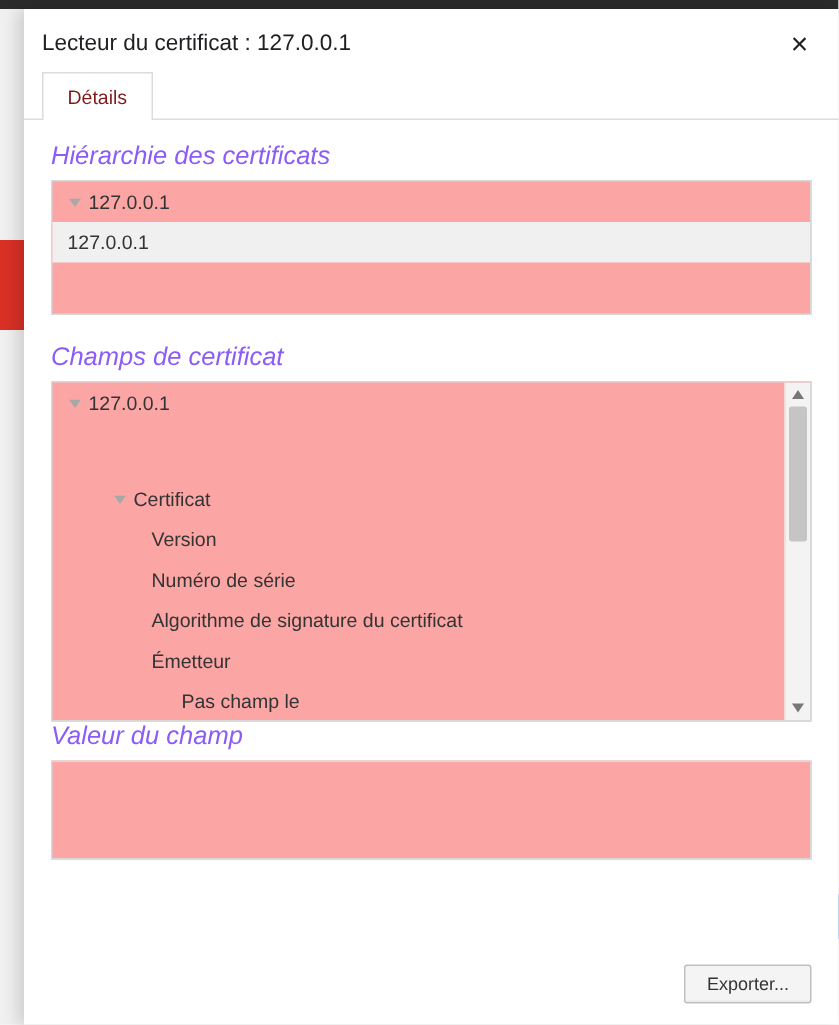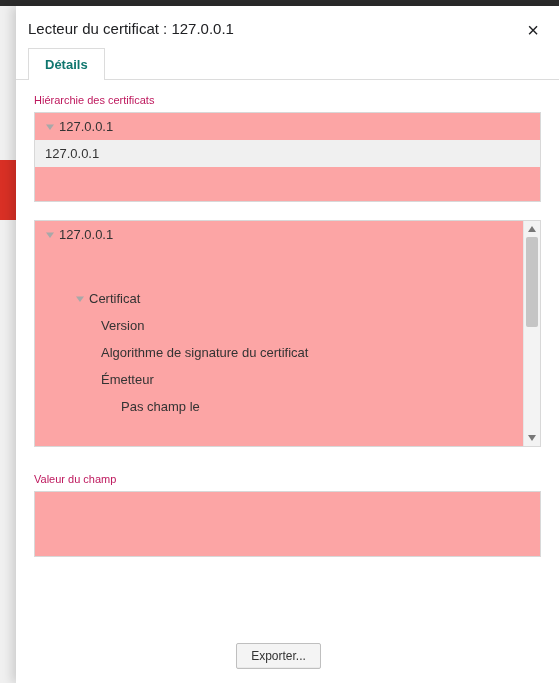--- a/index.html
+++ b/index.html
@@ -68,36 +68,37 @@
   .tab {
     padding: 8px 16px;
     color: #555;
     cursor: pointer;
     border: 1px solid transparent;
     border-bottom: none;
     position: relative;
     top: 1px;
   }
   .tab.active {
-    font-weight: 700;
-    color: #0f766e;
+    font-weight: 400;
+    color: #7f1d1d;
     border-color: #dcdcdc;
     background: #fff;
   }
   .content {
     padding: 14px 18px 10px 18px;
     flex: 1;
     display: flex;
     flex-direction: column;
     overflow: hidden;
   }
   .section-label {
-    font-size: 11px;
-    color: #be185d;
+    font-size: 17px;
+    color: #8b5cf6;
     margin-bottom: 6px;
+    font-style: italic;
   }
   .panel {
     border: 1px solid #d8d8d8;
     background: #fca5a5;
   }
   .hierarchy .tree-row {
     padding: 6px 10px;
     display: flex;
     align-items: center;
     gap: 4px;
@@ -159,29 +160,29 @@
   .scroll-arrow svg { width: 8px; height: 8px; display:block; }
   .scroll-track { position: absolute; top: 16px; bottom: 16px; left: 0; right: 0; }
   .scroll-thumb {
     position: absolute;
     left: 2px; right: 2px;
     top: 0; height: 90px;
     background: #c5c5c5;
     border-radius: 2px;
   }
 
-  .value-wrap { margin-top: 26px; }
+  .value-wrap { margin-top: 0; }
   .value-box {
     height: 64px;
   }
 
   .footer {
     padding: 10px 18px 14px 0;
     display: flex;
-    justify-content: center;
+    justify-content: flex-end;
   }
   .export-btn {
     background: #f4f4f4;
     border: 1px solid #bfbfbf;
     border-radius: 2px;
     padding: 5px 14px;
     font-size: 12px;
     color: #333;
     cursor: pointer;
     box-shadow: inset 0 -1px 0 rgba(0,0,0,0.04);
@@ -226,20 +227,21 @@
         </span>
         <span>127.0.0.1</span>
       </div>
       <div class="tree-row selected indent1">
         <span>127.0.0.1</span>
       </div>
       <div class="tree-row empty-row"></div>
     </div>
 
     <div class="fields-wrap">
+      <div class="section-label">Champs de certificat</div>
       <div class="panel fields">
         <div class="fields-inner">
           <div class="field-row lvl0">
             <span class="tri">
               <svg viewBox="0 0 8 8">
                   <polygon points="0,1.5 8,1.5 4,7" fill="currentColor"></polygon>
                 </svg>
             </span>
             <span>127.0.0.1</span>
           </div>
@@ -248,20 +250,23 @@
               <svg viewBox="0 0 8 8">
                   <polygon points="0,1.5 8,1.5 4,7" fill="currentColor"></polygon>
                 </svg>
             </span>
             <span>Certificat</span>
           </div>
           <div class="field-row lvl2">
             <span>Version</span>
           </div>
           <div class="field-row lvl2">
+            <span>Numéro de série</span>
+          </div>
+          <div class="field-row lvl2">
             <span>Algorithme de signature du certificat</span>
           </div>
           <div class="field-row lvl2">
             <span>Émetteur</span>
           </div>
           <div class="field-row lvl3">
             <span>Pas champ le</span>
           </div>
         </div>
         <div class="scrollbar">

